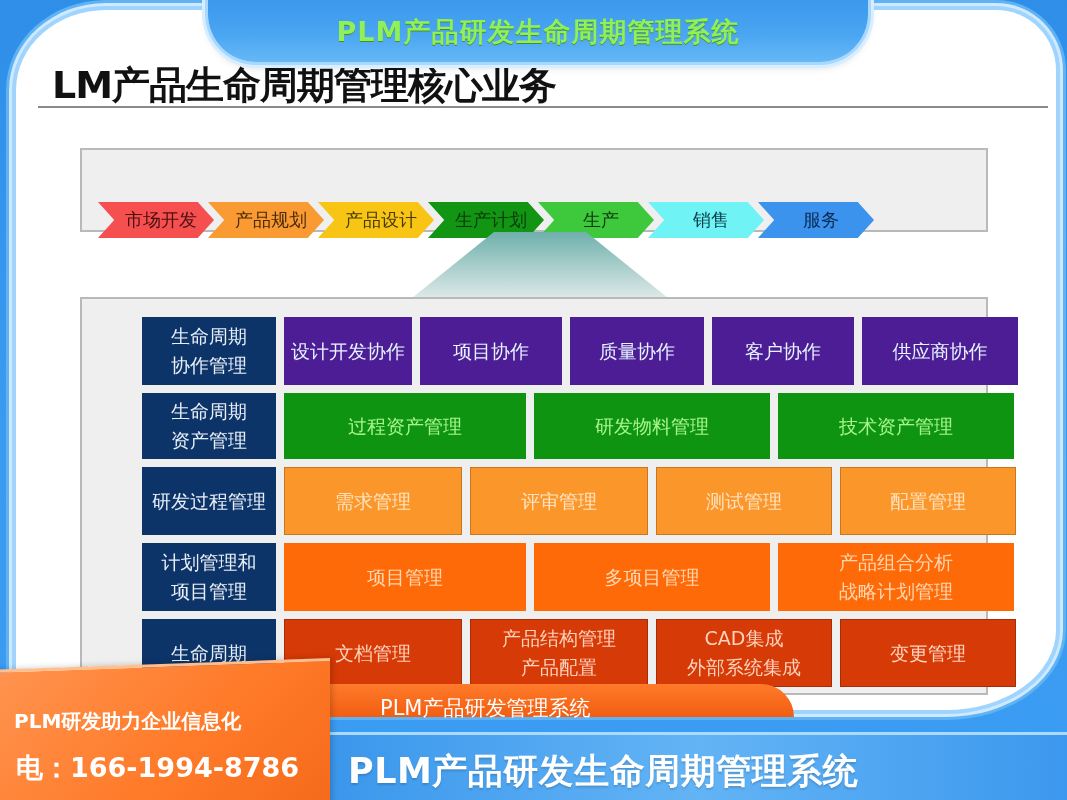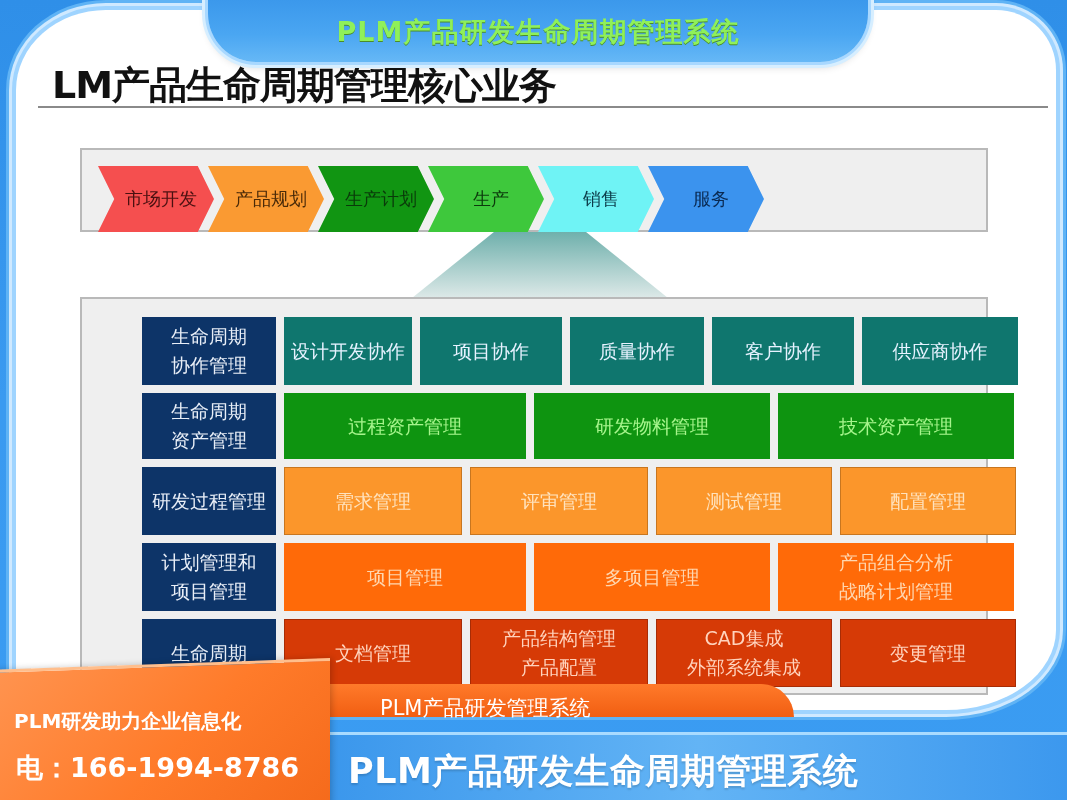--- a/index.html
+++ b/index.html
@@ -53,26 +53,27 @@
     position: absolute;
     left: 80px; top: 148px; width: 908px; height: 84px;
     background: #efefef;
     border: 2px solid #b9b9b9;
   }
   .chevrons {
     position: absolute; left: 16px; top: 16px;
     display: flex; gap: 0;
   }
   .chev {
-    width: 116px; height: 66px;
+    width: 116px; height: 36px;
     margin-right: -6px;
     clip-path: polygon(0 0, 86% 0, 100% 50%, 86% 100%, 0 100%, 14% 50%);
     display: flex; align-items: center; justify-content: center;
     font-size: 18px; padding-left: 10px;
     filter: drop-shadow(1px 1px 1px rgba(0,0,0,0.25));
+    margin-top: 36px;
   }
   .connector {
     position: absolute;
     left: 412px; top: 232px; width: 256px; height: 66px;
     background: linear-gradient(180deg, #6fb0ac 0%, #dde9e8 100%);
     clip-path: polygon(32% 0, 68% 0, 100% 100%, 0 100%);
   }
   
   .grid-frame {
     position: absolute;
@@ -87,21 +88,21 @@
     width: 134px; background: #0d3468; color: #e8eef7;
     display: flex; align-items: center; justify-content: center;
     text-align: center; font-size: 19px; line-height: 29px;
     white-space: pre-line;
   }
   .cell {
     display: flex; align-items: center; justify-content: center;
     text-align: center; font-size: 19px; line-height: 29px;
     white-space: pre-line;
   }
-  .r1 .cell { background: #0f766e; color: #e6f2ff; }
+  .r1 .cell { background: #4c1d95; color: #e6f2ff; }
   .r2 .cell { background: #0e9410; color: #a6f58c; }
   .r3 .cell { background: #fb962b; color: #ffe2bd; border: 1px solid #c8761f; }
   .r4 .cell { background: #ff6a08; color: #ffd7b0; }
   .r5 .cell { background: #d63a06; color: #ffd3bd; border: 1px solid #a82c05; }
 
   
   .bottom-blue {
     position: absolute; left: 330px; top: 732px; width: 737px; height: 68px;
     background: linear-gradient(90deg, #3b97ec 0%, #63b4f5 50%, #3c98ee 100%);
     border-top: 3px solid #a9dbff;
@@ -149,20 +150,21 @@
 </div>
 
 <div class="top-banner">
   <div class="top-banner-title">PLM产品研发生命周期管理系统</div>
 </div>
 
 <div class="process-frame">
   <div class="chevrons">
     <div class="chev" style="background:#f54f4f;color:#4a1010">市场开发</div>
     <div class="chev" style="background:#fa9a32;color:#4a2a08">产品规划</div>
+    <div class="chev" style="background:#f9c514;color:#4a3a05">产品设计</div>
     <div class="chev" style="background:#119512;color:#0a3a0a">生产计划</div>
     <div class="chev" style="background:#3ec83c;color:#0c3a0c">生产</div>
     <div class="chev" style="background:#6ff3f5;color:#0c3c4a">销售</div>
     <div class="chev" style="background:#3b93ee;color:#0a2a52">服务</div>
   </div>
 </div>
 
 <div class="connector"></div>
 
 <div class="grid-frame">

